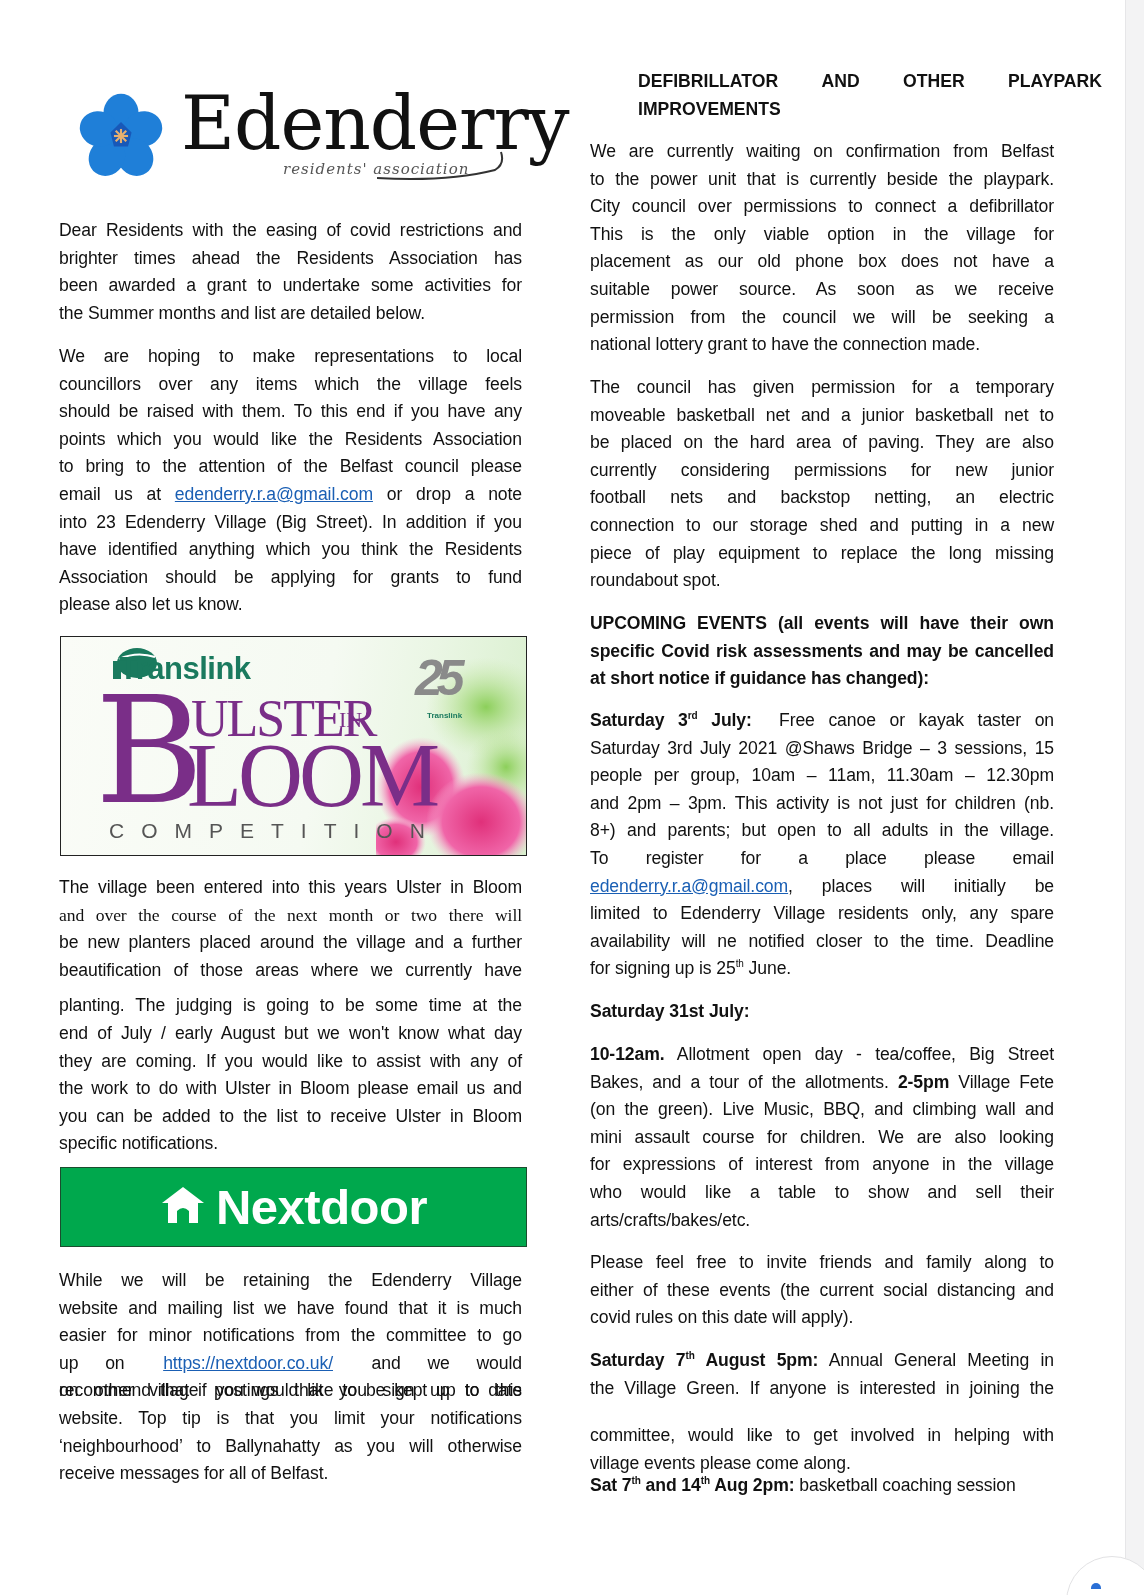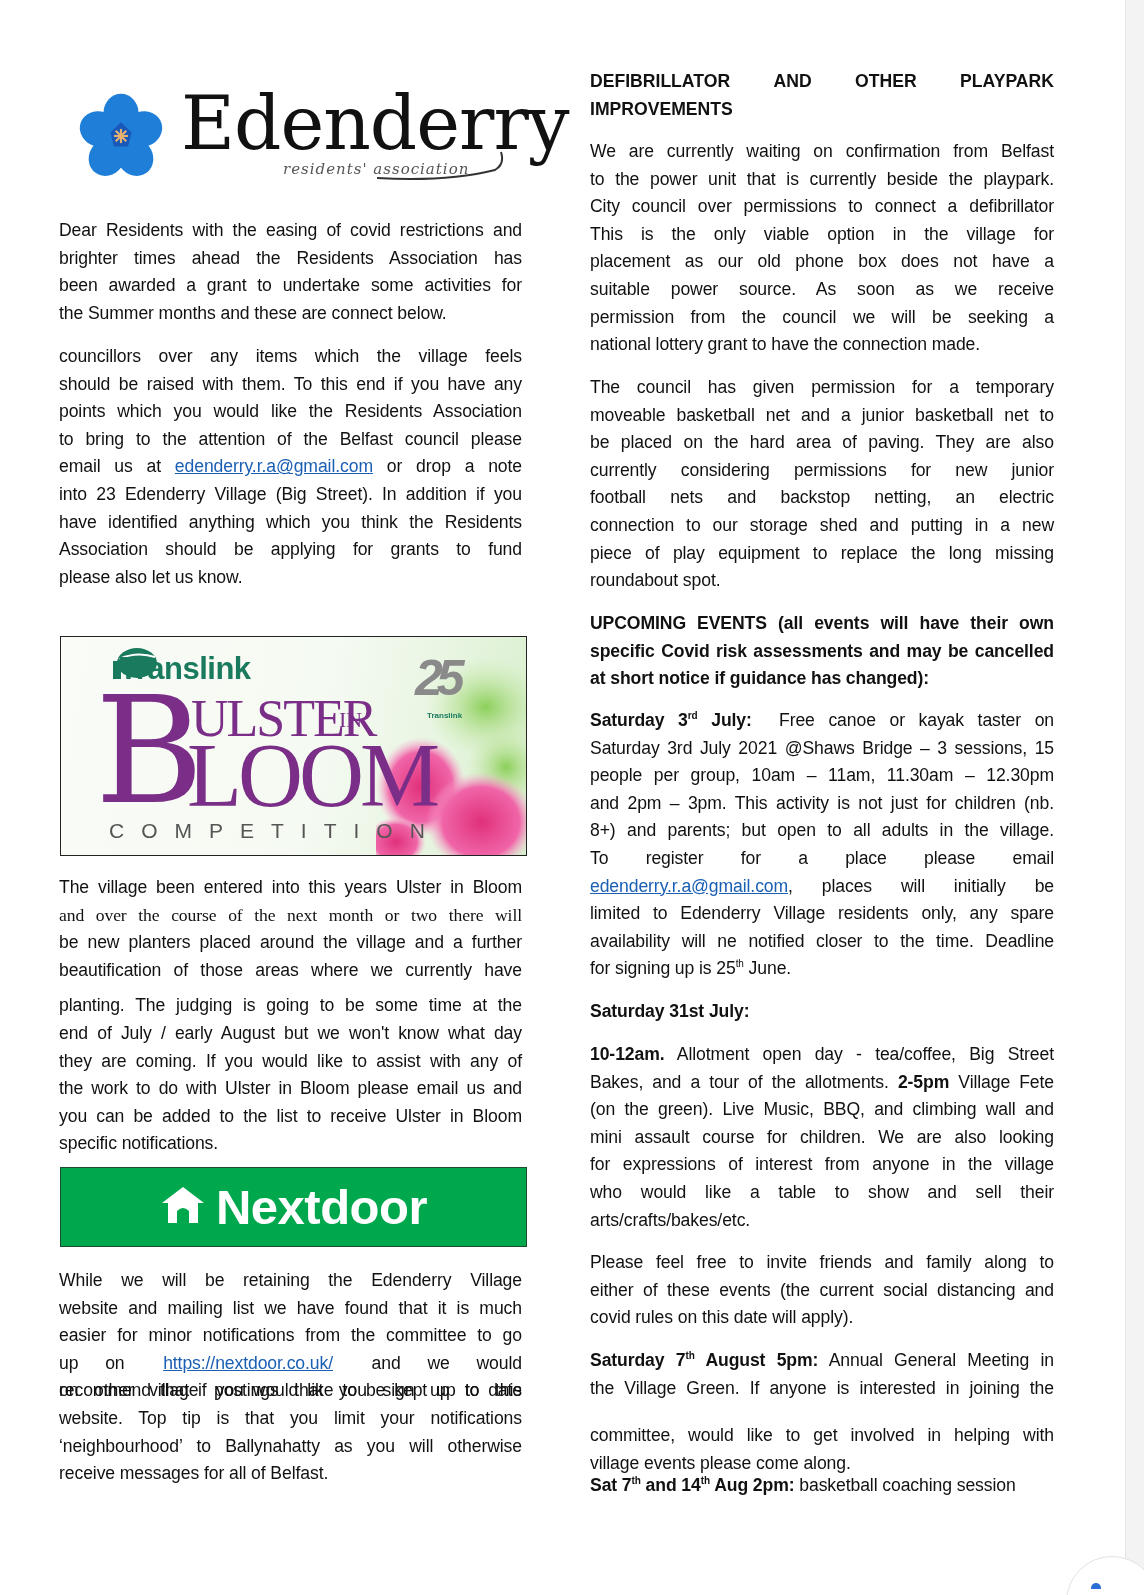--- a/index.html
+++ b/index.html
@@ -89,25 +89,27 @@
   </div>
 
   <div class="p" style="top:217px;">
       <span style="display:block;text-align:justify;text-align-last:justify;white-space:nowrap;overflow:visible;height:27.6px;">
     <span>Dear Residents with the easing of covid restrictions and</span></span>
       <span style="display:block;text-align:justify;text-align-last:justify;white-space:nowrap;overflow:visible;height:27.6px;">
     <span class="fj">brighter times ahead the Residents Association has</span></span>
       <span style="display:block;text-align:justify;text-align-last:justify;white-space:nowrap;overflow:visible;height:27.6px;">
     <span>been awarded a grant to undertake some activities for</span></span>
       <span style="display:block;text-align:left;text-align-last:left;white-space:nowrap;overflow:visible;height:27.6px;">
-    <span>the Summer months and these are connect below.</span>
+    <span>the Summer months and list are detailed below.</span>
   </span>
     </div>
 
   <div class="p" style="top:343px;">
+      <span style="display:block;text-align:justify;text-align-last:justify;white-space:nowrap;overflow:visible;height:27.6px;">
+    <span>We are hoping to make representations to local</span></span>
       <span style="display:block;text-align:justify;text-align-last:justify;white-space:nowrap;overflow:visible;height:27.6px;">
     <span>councillors over any items which the village feels</span></span>
       <span style="display:block;text-align:justify;text-align-last:justify;white-space:nowrap;overflow:visible;height:27.6px;">
     <span>should be raised with them.  To this end if you have any</span></span>
       <span style="display:block;text-align:justify;text-align-last:justify;white-space:nowrap;overflow:visible;height:27.6px;">
     <span>points which you would like the Residents Association</span></span>
       <span style="display:block;text-align:justify;text-align-last:justify;white-space:nowrap;overflow:visible;height:27.6px;">
     <span>to bring to the attention of the Belfast council please</span></span>
       <span style="display:block;text-align:justify;text-align-last:justify;white-space:nowrap;overflow:visible;height:27.6px;">
     <span>email us at </span><a class="link">edenderry.r.a@gmail.com</a><span> or drop a note</span></span>
@@ -208,21 +210,21 @@
       <span style="display:block;text-align:justify;text-align-last:justify;white-space:nowrap;overflow:visible;height:27.6px;">
     <span>‘neighbourhood’ to Ballynahatty as you will otherwise</span></span>
       <span style="display:block;text-align:left;text-align-last:left;white-space:nowrap;overflow:visible;height:27.6px;">
     <span>receive messages for all of Belfast.</span>
   </span>
     </div>
 </div>
 
 <div class="col col-right">
 
-  <div class="heading" style="top:68px;">
+  <div class="heading" style="top:68px;margin-left:48px;">
     <div class="heading-line1">
       <span>DEFIBRILLATOR</span>
       <span>AND</span>
       <span>OTHER</span>
       <span>PLAYPARK</span>
     </div>
     <div>IMPROVEMENTS</div>
   </div>
 
   <div class="p" style="top:138px;">

